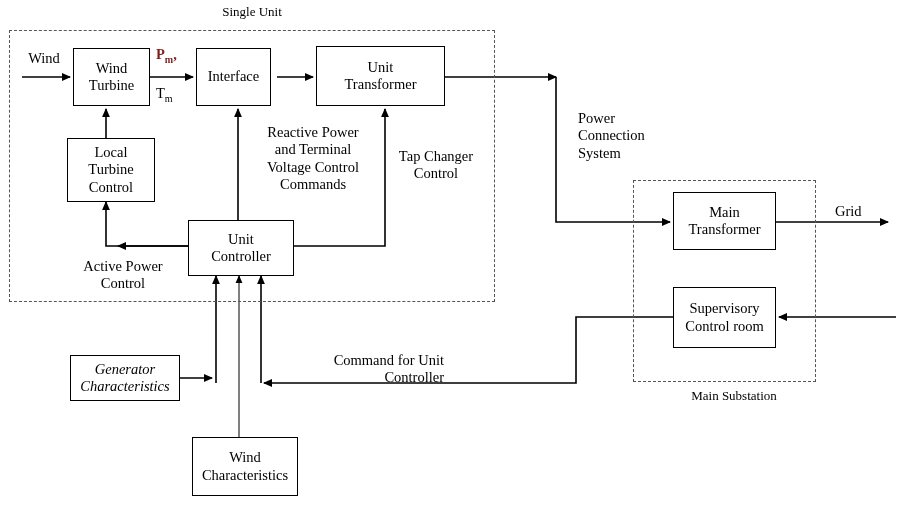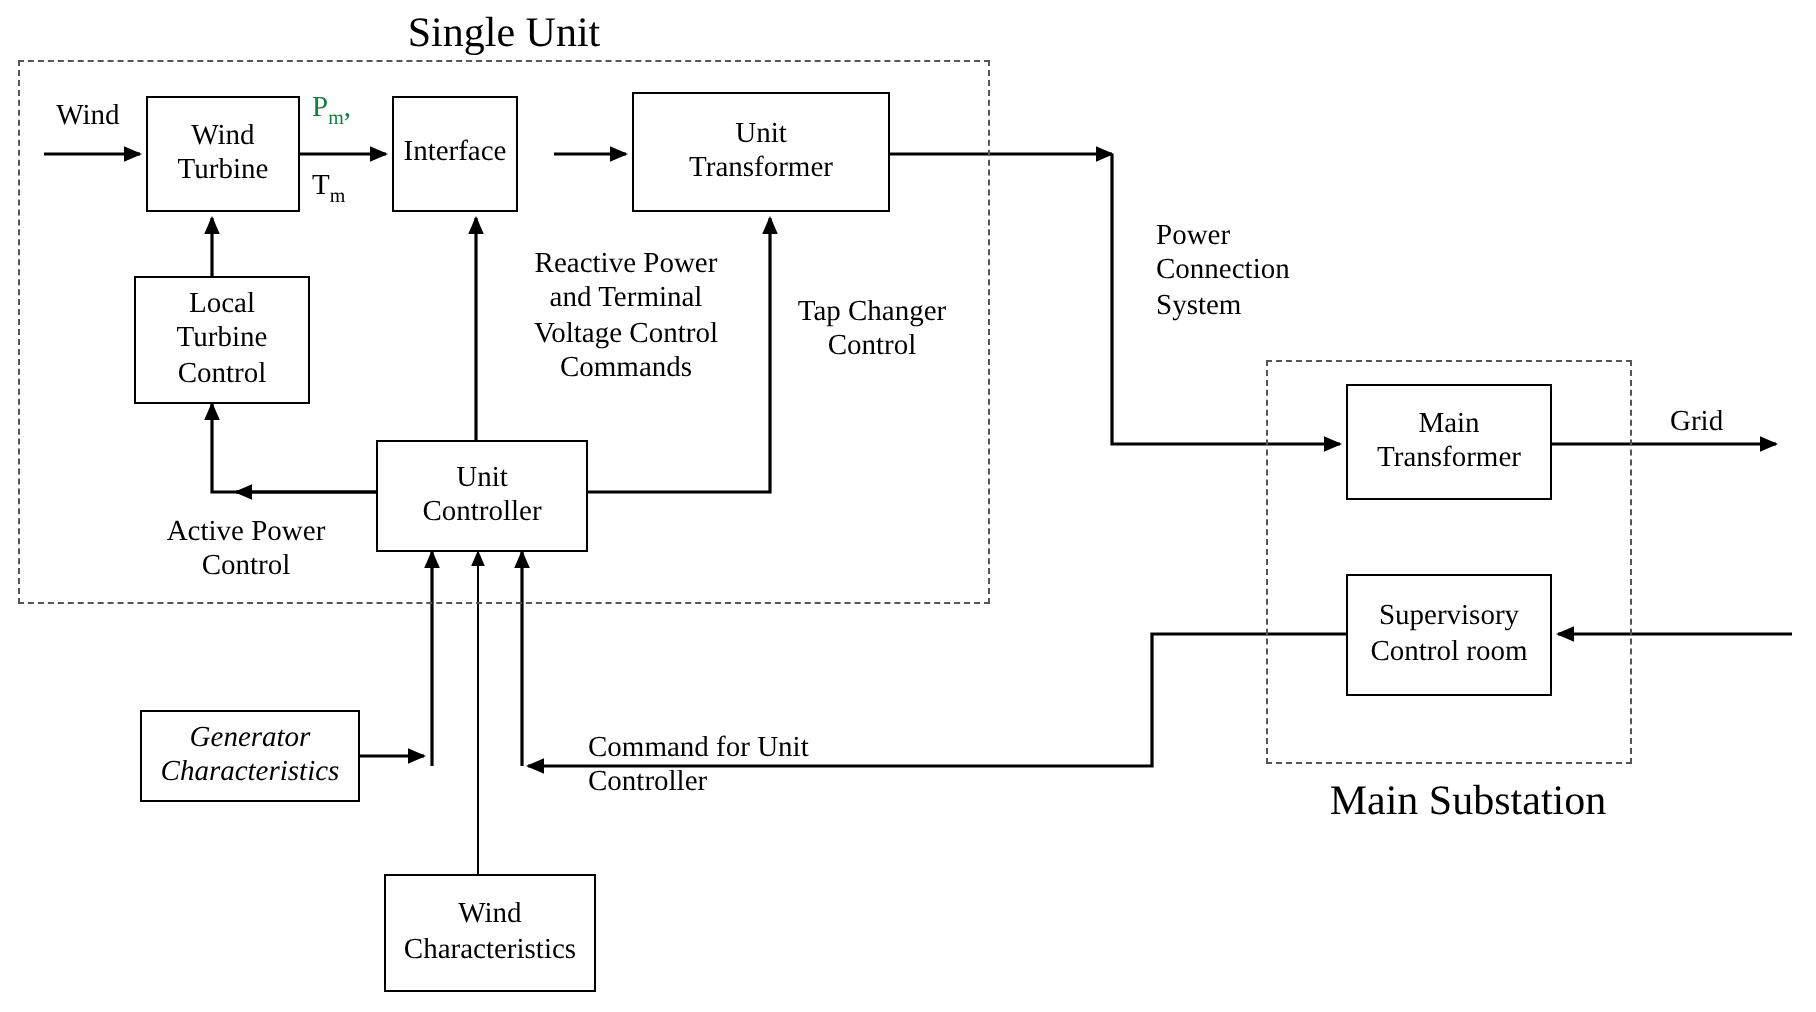--- a/index.html
+++ b/index.html
@@ -38,32 +38,32 @@
     font-size:14.5px;
     line-height:1.2;
     color:#000;
     text-align:center;
     white-space:pre-line;
     z-index:4;
   }
   .lbl.left{text-align:left;margin-left:13px;}
   .grouptitle{
     position:absolute;
-    font-size:21px;
+    font-size:13px;
     color:#000;
     text-align:center;
     z-index:4;
   }
   .sub{font-size:10px;vertical-align:sub;}
   .mathlbl{
     position:absolute;
     font-size:14.5px;
-    color:#15803d;
+    color:#7f1d1d;
     z-index:4;
-    font-weight:400;
+    font-weight:700;
   }
   .mathlbl2{
     position:absolute;
     font-size:14.5px;
     color:#000;
     z-index:4;
   }
 </style>
 </head>
 <body>
@@ -118,21 +118,21 @@
     </g>
 
     <g stroke="#000" stroke-width="1" fill="none">
       <path d="M239,437 L239,276" marker-end="url(#ahs)"></path>
     </g>
   </svg>
 
   <div class="box" style="left:73px;top:48px;width:77px;height:58px;">Wind
 Turbine</div>
 
-  <div class="box" style="left:196px;top:48px;width:63px;height:58px;">Interface</div>
+  <div class="box" style="left:196px;top:48px;width:75px;height:58px;">Interface</div>
 
   <div class="box" style="left:316px;top:46px;width:129px;height:60px;">Unit
 Transformer</div>
 
   <div class="box" style="left:67px;top:138px;width:88px;height:64px;">Local
 Turbine
 Control</div>
 
   <div class="box" style="left:188px;top:220px;width:106px;height:56px;">Unit
 Controller</div>
@@ -166,16 +166,16 @@
   <div class="lbl" style="left:63px;top:258px;width:120px;text-align:center;">Active Power
 Control</div>
 
   <div class="lbl left" style="left:565px;top:110px;width:110px;">Power
 Connection
 System</div>
 
   <div class="lbl left" style="left:822px;top:203px;width:60px;">Grid</div>
 
 
-  <div class="lbl" style="left:294px;top:366px;width:150px;text-align:left;">Command for Unit
+  <div class="lbl" style="left:294px;top:352px;width:150px;text-align:right;">Command for Unit
 Controller</div>
 
 </div>
 
 </body></html>

